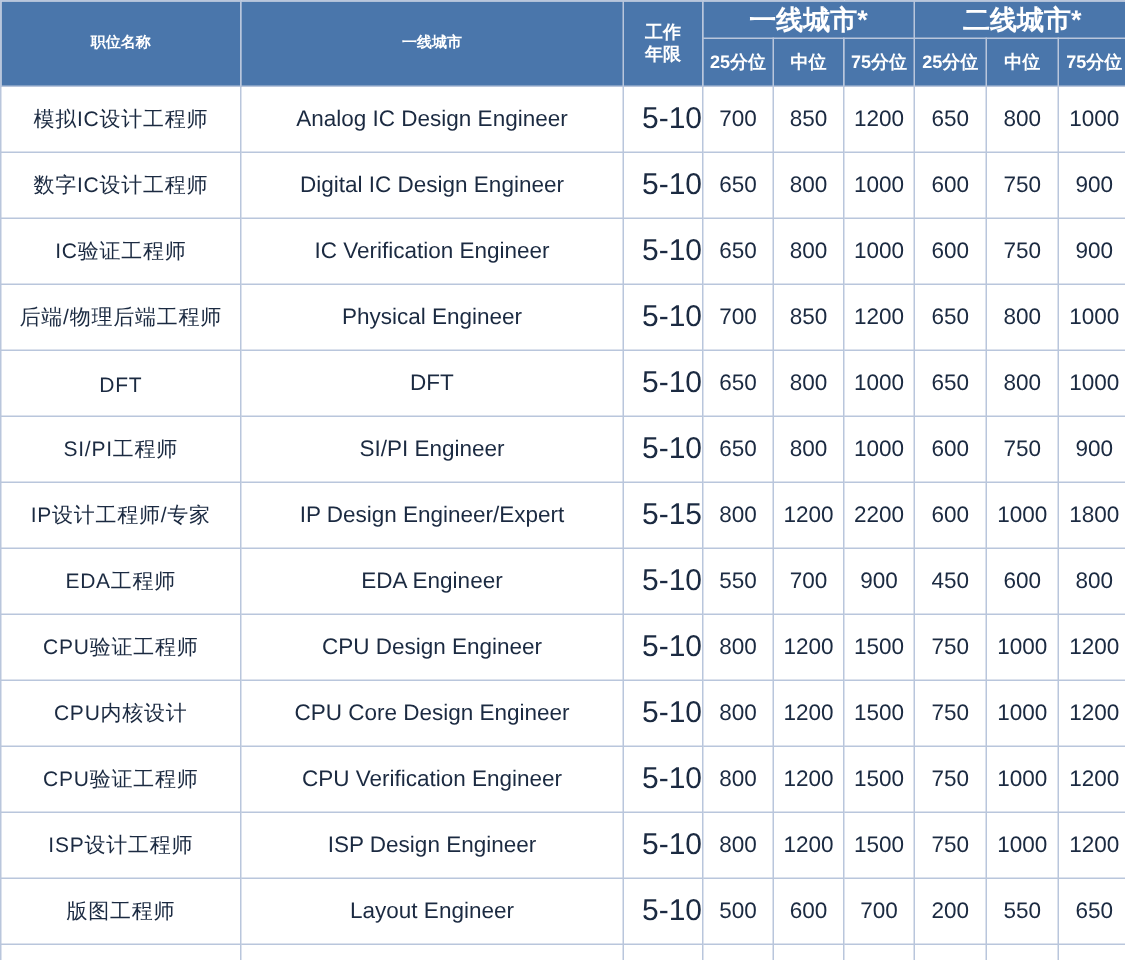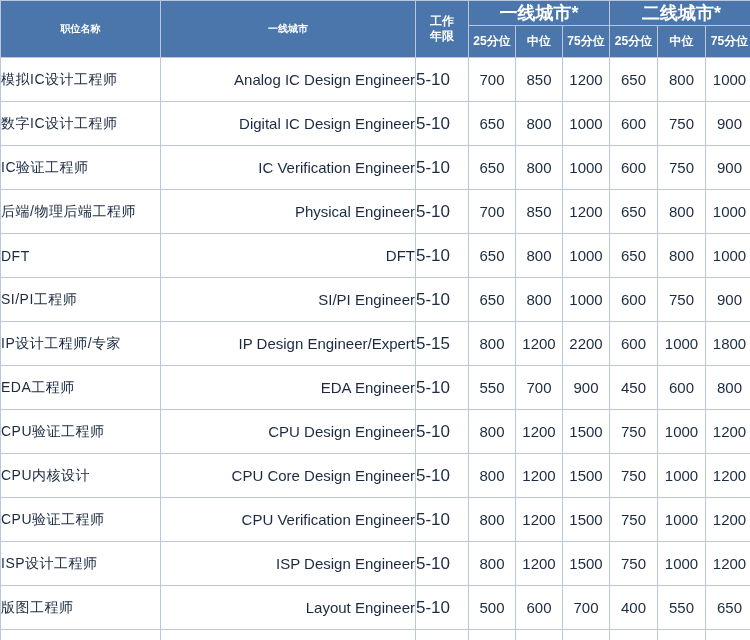--- a/index.html
+++ b/index.html
@@ -52,37 +52,37 @@
     text-align: center;
   }
   tbody td {
     height: 43px;
     font-size: 14px;
     color: #1b2a41;
     background: #ffffff;
     border: 1px solid #c5d2e4;
   }
   td.cn-name {
-    text-align: left;
+    text-align: center;
     padding-left: 10px;
     font-size: 14px;
     letter-spacing: 0.5px;
   }
   td.en-name {
-    text-align: right;
+    text-align: center;
     padding-left: 13px;
     font-size: 15px;
   }
   td.num {
     text-align: center;
     font-size: 15px;
   }
   td.years {
-    text-align: left;
-    font-size: 17px;
+    text-align: right;
+    font-size: 20px;
   }
   .col-cn { width: 160px; }
   .col-en { width: 255px; }
   .col-yr { width: 53px; }
   .col-n  { width: 47px; }
   .col-n2 { width: 48px; }
 </style>
 </head>
 <body>
 
@@ -251,21 +251,21 @@
         <td class="num">1000</td>
         <td class="num">1200</td>
       </tr>
       <tr>
         <td class="cn-name">版图工程师</td>
         <td class="en-name">Layout Engineer</td>
         <td class="years">5-10</td>
         <td class="num">500</td>
         <td class="num">600</td>
         <td class="num">700</td>
-        <td class="num">400</td>
+        <td class="num">200</td>
         <td class="num">550</td>
         <td class="num">650</td>
       </tr>
       <tr>
         <td class="cn-name">EDA/CAD工程师</td>
         <td class="en-name">EDA/CAD Engineer</td>
         <td class="years">5-10</td>
         <td class="num">500</td>
         <td class="num">700</td>
         <td class="num">800</td>

